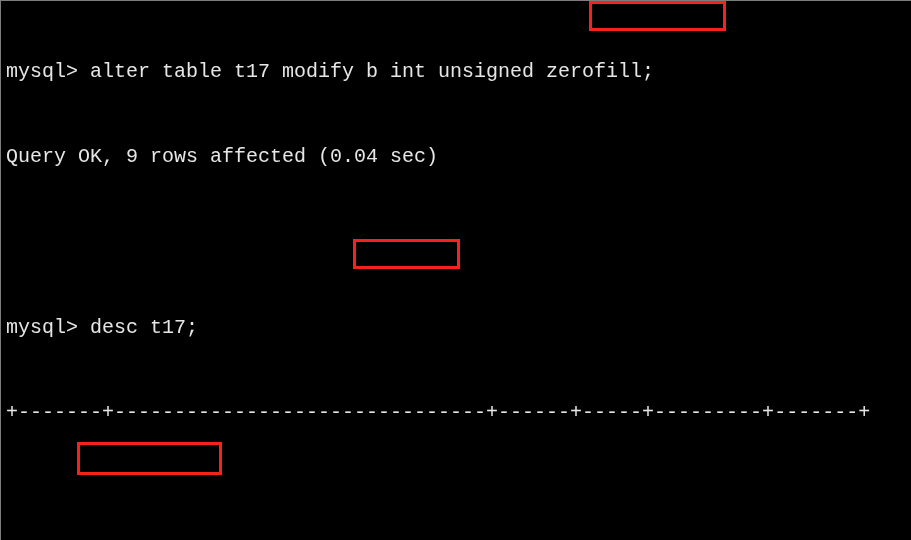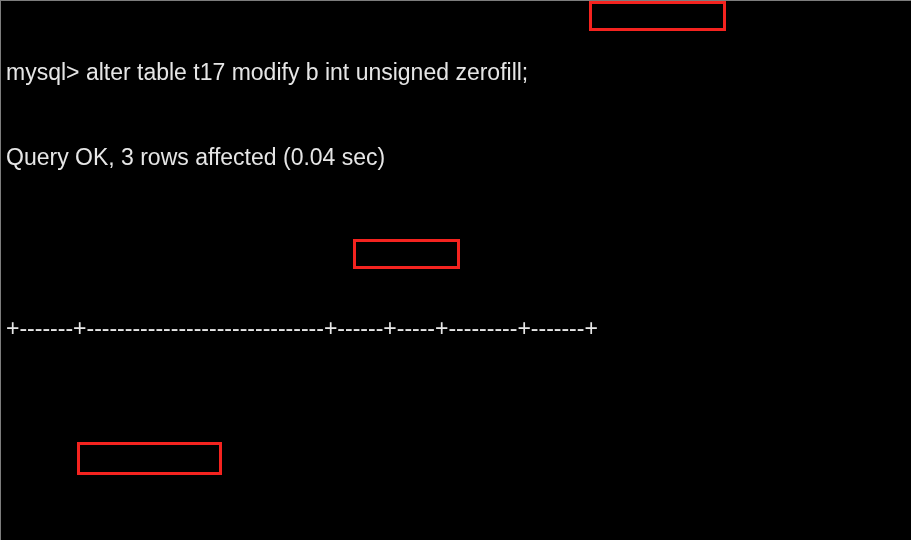--- a/index.html
+++ b/index.html
@@ -25,43 +25,44 @@
   }
   #screen {
     position: absolute;
     left: 5px;
     top: 0px;
     white-space: pre;
   }
   .line {
     height: 28.42px;
     white-space: pre;
-    font-family: Liberation Sans, sans-serif;
-    font-size: 23px;
+    font-family: Liberation Mono, monospace;
+    font-size: 20px;
     line-height: 28.42px;
     color: #e6e6e6;
   }
   .line.blank { color: transparent; }
   
   .hl {
     position: absolute;
     border: 3px solid #f4231f;
     box-sizing: border-box;
     pointer-events: none;
     background: transparent;
   }
 </style>
 </head>
 <body>
 
 <div id="terminal">
   <div id="screen">
     <div class="line">mysql&gt; alter table t17 modify b int unsigned zerofill;</div>
-    <div class="line">Query OK, 3 rows affected (0.04 sec)</div>
+    <div class="line">Query OK, 9 rows affected (0.04 sec)</div>
     <div class="line blank"></div>
+    <div class="line">mysql&gt; desc t17;</div>
     <div class="line">+-------+-------------------------------+------+-----+---------+-------+</div>
     
     
     
     
     
     
     
     
     

